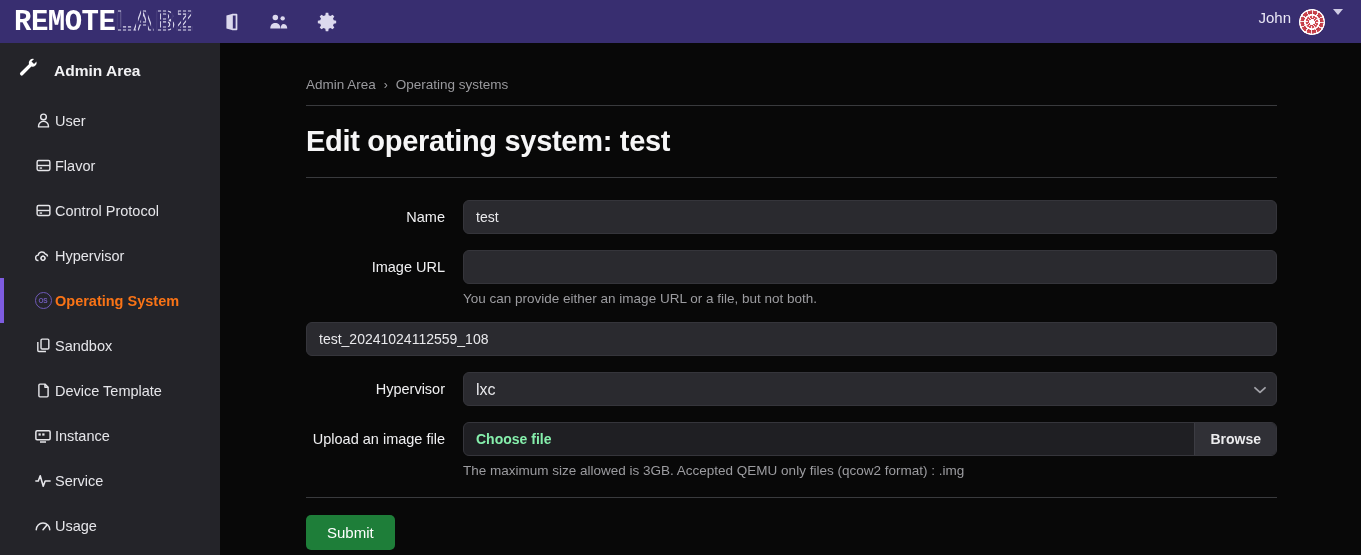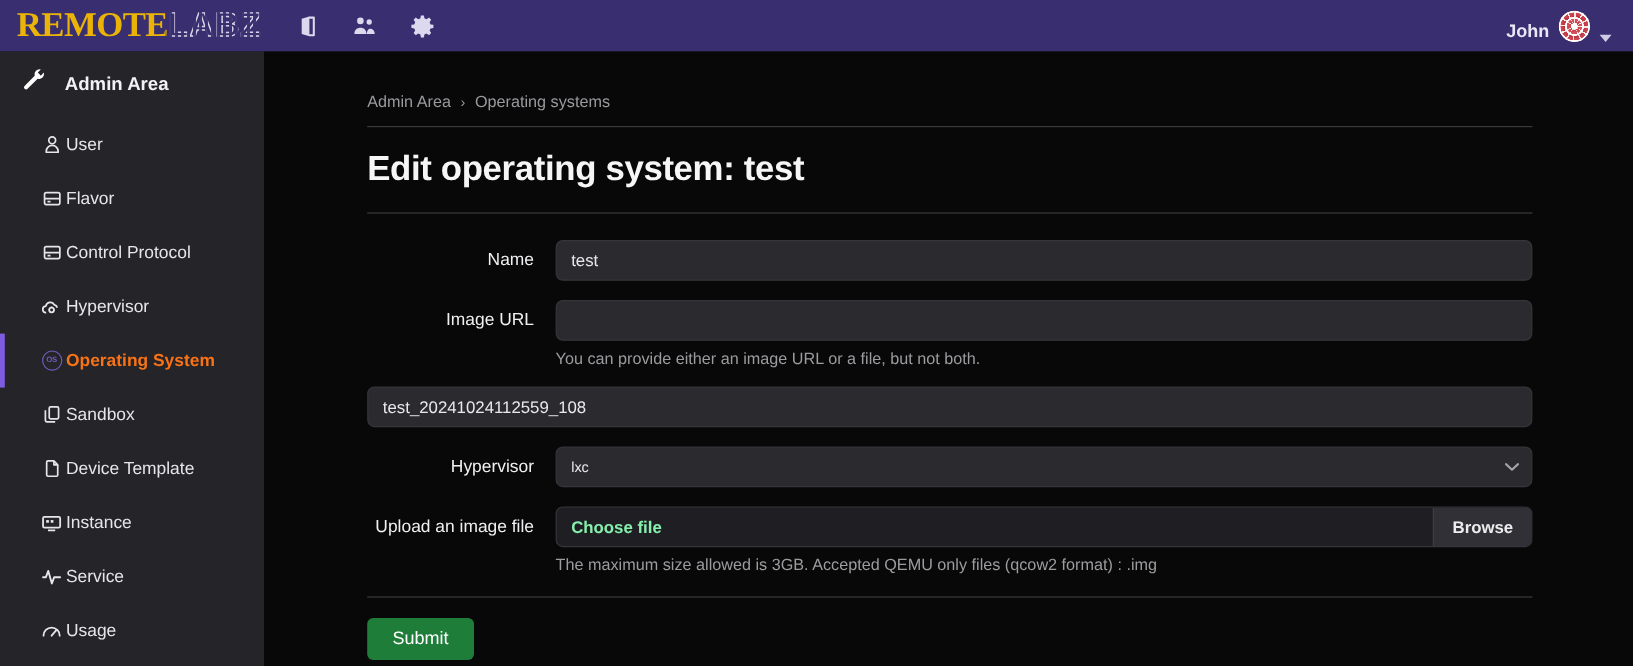--- a/index.html
+++ b/index.html
@@ -18,21 +18,21 @@
     background: #382e70;
     display: flex; align-items: center;
   }
   .logo {
     margin-left: 14px;
     display: flex; align-items: baseline;
     user-select: none;
   }
   .logo-remote {
     font-size: 29px; font-weight: bold; letter-spacing: -0.5px;
-    color: #eab308; font-family: Liberation Serif, serif;
+    color: #ffffff; font-family: Liberation Mono, monospace;
   }
   .logo-labz {
     font-size: 28px; font-weight: bold; letter-spacing: 1px;
     color: transparent;
     -webkit-text-stroke: 1.2px #d8d5ea;
     font-family: "Liberation Sans", sans-serif;
     position: relative;
   }
   .logo-labz::after {
     content: "";
@@ -43,23 +43,22 @@
   }
   .topbar-icons {
     display: flex; align-items: center; gap: 26px;
     margin-left: 26px;
   }
   .tb-icon { width: 22px; height: 22px; display: block; cursor: pointer; }
   .tb-icon svg { display: block; }
 
   .topbar-right {
     margin-left: auto; margin-right: 18px;
-    display: flex; align-items: flex-end; gap: 8px;
-    cursor: pointer;
-    font-weight: bold;
+    display: flex; align-items: flex-start; gap: 8px;
+    cursor: pointer;
   }
   .user-name { color: #e9e7f5; font-size: 15px; }
   .avatar {
     width: 26px; height: 26px; border-radius: 50%;
     background: radial-gradient(circle at 50% 50%, #ffffff 0%, #ffffff 14%, #c9404a 16%, #d8555e 34%, #ffffff 36%, #ffffff 42%, #bb3640 44%, #cf4a54 62%, #ffffff 64%, #ffffff 70%, #b93340 72%, #c94049 100%);
     box-shadow: 0 0 0 1px rgba(255,255,255,0.25) inset;
     position: relative; overflow: hidden;
   }
   .avatar::before {
     content: ""; position: absolute; inset: 0;
@@ -159,21 +158,21 @@
     font-size: 13.5px; color: #9c9ca0;
     margin-top: 7px;
   }
   .sel-wrap { position: relative; }
   .sel {
     width: 100%; height: 34px;
     background: #2a2a2f;
     border: 1px solid #35353b;
     border-radius: 6px;
     color: #e9e9ec;
-    font-size: 12px;
+    font-size: 16px;
     font-family: "Liberation Sans", sans-serif;
     padding: 0 30px 0 12px;
     outline: none;
     appearance: none; -webkit-appearance: none;
     cursor: pointer;
   }
   .sel-arrow {
     position: absolute; right: 11px; top: 50%;
     transform: translateY(-50%);
     pointer-events: none;

